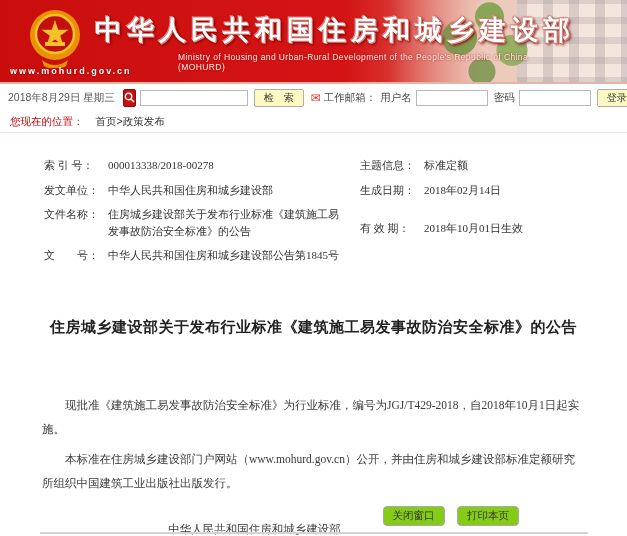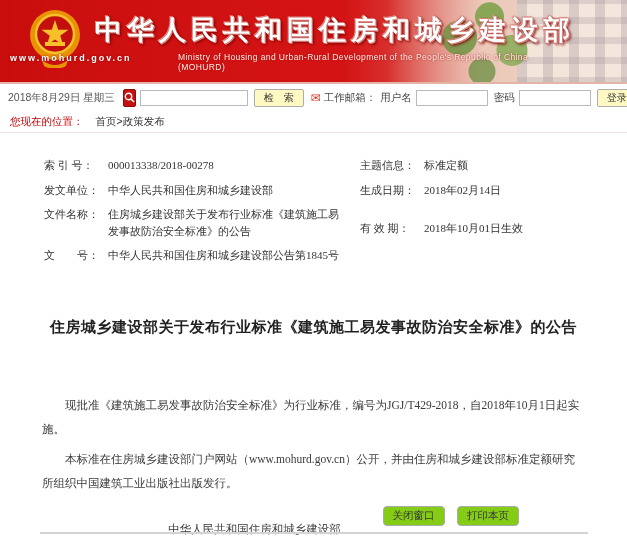--- a/index.html
+++ b/index.html
@@ -24,21 +24,21 @@
             radial-gradient(circle at 70% 60%, rgba(130,170,80,.8) 0 15px, rgba(130,170,80,0) 16px),
             radial-gradient(circle at 50% 85%, rgba(96,138,56,.7) 0 13px, rgba(96,138,56,0) 14px); }
   .emblem { position:absolute; left:28px; top:8px; }
   .banner-title { position:absolute; left:95px; top:12px; width:500px;
                   font-size:27px; font-weight:bold; letter-spacing:5px; color:#fff;
                   font-family:"Liberation Serif", serif;
                   text-shadow:0 0 2px #8f0404, 1px 1px 0 #f2a9a0, -1px -1px 0 #f2a9a0, 2px 2px 3px #7a0202; }
   .banner-sub { position:absolute; left:130px; top:52px; width:440px;
                 font-size:8.5px; color:#ffe9e4; letter-spacing:.4px;
                 text-shadow:0 0 2px #9b1515;padding-left:48px; }
-  .site-url { position:absolute; left:10px; top:53px; font-size:9px; font-weight:bold;
+  .site-url { position:absolute; left:10px; top:66px; font-size:9px; font-weight:bold;
               letter-spacing:2px; color:#fff; text-shadow:0 0 2px #7a0202; }
 
   
   .toolbar { display:flex; align-items:center; height:27px; padding:0 8px;
              font-size:10.5px; color:#444; white-space:nowrap; }
   .toolbar .date { margin-right:8px; color:#555; }
   .sicon { width:18px; height:18px; background:#c41111; border:1px solid #8f0b0b; border-radius:2px;
            display:flex; align-items:center; justify-content:center; margin-right:4px; cursor:pointer; }
   .tb-input { width:108px; height:16px; border:1px solid #b9b9b9; background:#fff; margin-right:6px;
               font-size:10px; padding:0 3px; }

